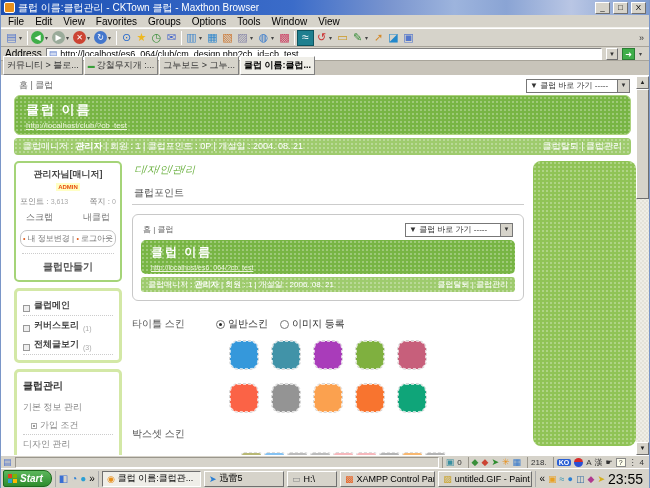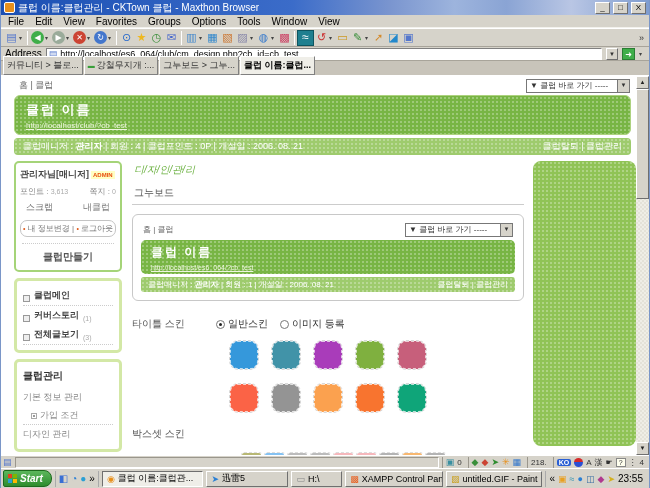--- a/index.html
+++ b/index.html
@@ -49,21 +49,21 @@
   .hdrbox .ht { font-size:13px; font-weight:bold; letter-spacing:2px; }
   .hdrbox .hu { font-size:8px; text-decoration:underline; color:#eef6df; margin-top:2px; display:inline-block; }
   .infobar { margin:3px 5px 0 13px; height:17px; border-radius:4px; background-color:#9ecb6d; color:#fff; font-size:9px;
     display:flex; align-items:center; justify-content:space-between; padding:0 9px; }
   .infobar b { font-weight:bold; }
   .cols { display:flex; align-items:flex-start; padding:6px 0 0 13px; }
 
   
   .sidebar { width:108px; flex:none; }
   .ubox { border:2px solid #a5d478; border-radius:5px; padding:5px 4px 6px; background:#fff; }
-  .uname { font-size:9px; font-weight:bold; color:#444; display:flex; align-items:center; gap:2px; white-space:nowrap; }
+  .uname { font-size:9px; font-weight:bold; color:#444; display:flex; align-items:center; gap:2px; white-space:nowrap;flex-direction:column; }
   .badge { background:#ffffc4; color:#e8500f; font-size:6px; font-weight:bold; padding:1px 2px; }
   .ustats { display:flex; justify-content:space-between; margin-top:5px; font-size:8px; color:#888; }
   .ustats i { font-style:normal; font-size:7px; color:#aaa; }
   .ulinks2 { display:flex; justify-content:space-between; margin-top:4px; font-size:9px; color:#777; padding:0 6px; }
   .pillbox { margin-top:6px; border:1px solid #c4c4c4; border-radius:7px; font-size:8px; color:#777; text-align:center; padding:2px 0; }
   .pillbox .rb { color:#e05a1a; font-size:7px; }
   .dotdiv { border-top:1px dotted #ccc; margin:6px 2px; }
   .create { text-align:center; font-size:10px; font-weight:bold; color:#555; }
   .mbox { margin-top:6px; border:3px solid #d3e8a6; border-radius:5px; padding:5px 6px; background:#fff; }
   .mitem { display:flex; align-items:flex-end; gap:4px; padding:3px 0; }
@@ -125,21 +125,21 @@
   .flag { display:grid; grid-template-columns:4px 4px; grid-template-rows:4px 4px; gap:1px; }
   .flag i { display:block; }
   .ql { display:flex; align-items:center; gap:3px; padding:0 3px; border-left:1px solid #aaa; border-right:1px solid #aaa; height:16px; }
   .qlico { font-size:10px; }
   .taskbtn { height:16px; display:flex; align-items:center; gap:3px; padding:0 4px; background:#d6d3ca;
     border:1px solid; border-color:#fff #6f6f6f #6f6f6f #fff; font-size:9px; color:#000; white-space:nowrap; overflow:hidden; }
   .taskbtn.active { background:#efeee8; border-color:#6f6f6f #fff #fff #6f6f6f; }
   .taskbtn .tbico { font-size:9px; flex:none; }
   .tray { margin-left:auto; height:16px; display:flex; align-items:center; gap:3px; padding:0 4px; border-left:1px solid #aaa; }
   .trico { font-size:9px; }
-  .clock { font-size:10px; color:#000;text-align:center; }
+  .clock { font-size:14px; color:#000;text-align:center; }
 </style>
 </head>
 <body>
 
 <div class="screen">
 
   <div class="titlebar">
     <span class="app-ico"></span>
     <span class="ttl">클럽 이름:클럽관리 - CKTown 클럽 - Maxthon Browser</span>
     <span class="winbtn">_</span>
@@ -239,21 +239,21 @@
 
       <div class="hdrbox dots">
         <div class="ht">클럽 이름</div>
         <span class="hu">http://localhost/club/?cb_test</span>
       </div>
 
       <div class="infobar dots">
         <span>
           <span>클럽매니저 :</span>
           <b>관리자</b>
-          <span>| 회원 : 4 | 클럽포인트 : 0P | 개설일 : 2006. 08. 21</span>
+          <span>| 회원 : 1 | 클럽포인트 : 0P | 개설일 : 2004. 08. 21</span>
         </span>
         <span>클럽탈퇴 | 클럽관리</span>
       </div>
 
       <div class="cols">
 
         <div class="sidebar">
           <div class="ubox">
             <div class="uname">
               <span>관리자님[매니저]</span>
@@ -306,21 +306,21 @@
                 <span>가입 조건</span>
               </div>
             <div class="msep"></div>
             <div class="agroup">디자인 관리</div>
 
           </div>
         </div>
 
         <div class="main">
           <div class="sectitle">디/자/인/관/리</div>
-          <div class="prevlabel">그누보드</div>
+          <div class="prevlabel">클럽포인트</div>
 
           <div class="prevbox">
             <div class="pcrumbrow">
               <span class="pcrumb">홈 | 클럽</span>
               <span class="sel" style="width:108px">
                 <span class="sl">▼ 클럽 바로 가기 -----</span>
                 <span class="sb">▼</span>
               </span>
             </div>
             <div class="phdr dots">

